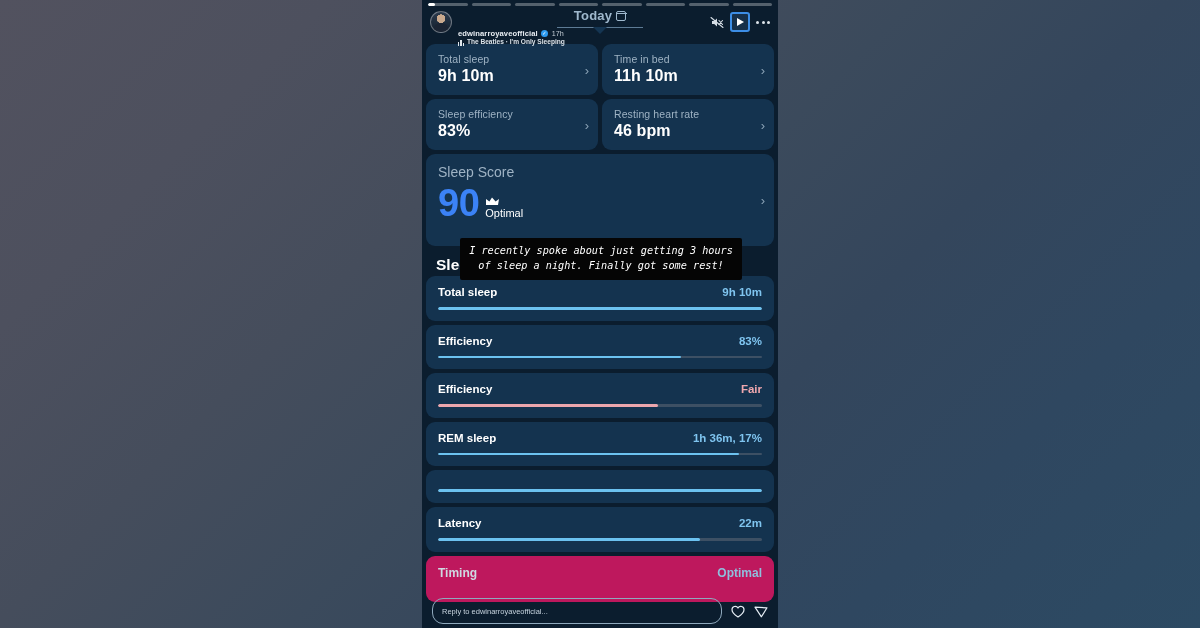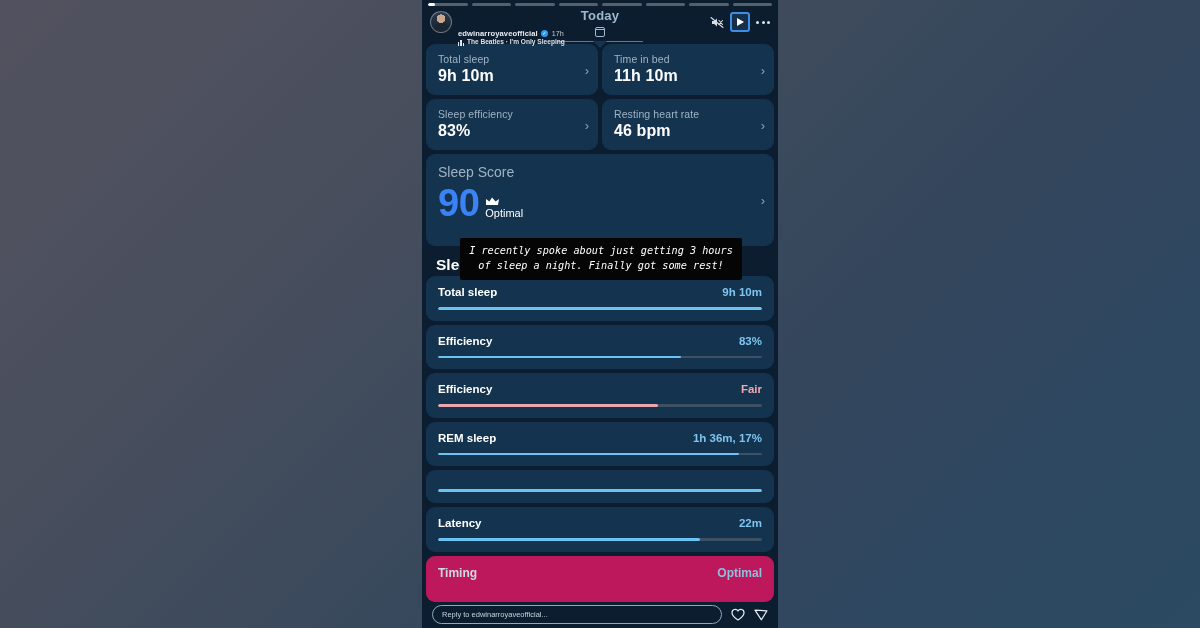--- a/index.html
+++ b/index.html
@@ -68,21 +68,21 @@
   }
   .play-tri { width:0;height:0;border-left:7px solid #ffffff;border-top:4.5px solid transparent;border-bottom:4.5px solid transparent;margin-left:1.5px;}
   .dots { display:flex; gap:2.5px; }
   .dots i { width:3px;height:3px;border-radius:50%;background:#dde4ea;display:block; }
 
   
   .today-wrap {
     position:absolute; top:8px; left:0; right:0; z-index:35;
     display:flex; flex-direction:column; align-items:center; pointer-events:none;
   }
-  .today-row { display:flex; align-items:center; gap:4px;flex-direction:column; }
+  .today-row { display:flex; align-items:center; gap:4px; }
   .today-txt { color:#9fb8cd; font-size:13px; font-weight:600; letter-spacing:.2px; }
   .cal-ico { width:10px;height:10px;border:1.4px solid #9fb8cd;border-radius:2px;position:relative; }
   .cal-ico::before{content:"";position:absolute;left:-1.4px;right:-1.4px;top:1px;height:1.4px;background:#9fb8cd;}
   .today-underline { width:86px; height:1.3px; background:#5d7b95; margin-top:4px; position:relative; }
   .today-caret {
     position:absolute; left:50%; top:0; transform:translateX(-50%);
     width:0;height:0;border-left:7px solid transparent;border-right:7px solid transparent;border-top:7px solid #143552;
   }
 
   
@@ -143,21 +143,21 @@
     padding:5px 7px 6px 7px;
     font-style:italic;
   }
 
   
   .reply-bar {
     position:absolute; left:0; right:0; bottom:4px; z-index:45;
     display:flex; align-items:center; gap:9px; padding:0 10px;
   }
   .reply-input {
-    flex:1 1 auto; height:19px; border:1px solid #8fa9bd; border-radius:11px;
+    flex:1 1 auto; height:26px; border:1px solid #8fa9bd; border-radius:11px;
     display:flex; align-items:center; padding:0 9px; background:transparent;
   }
   .reply-input span { color:#c6d3de; font-size:7.5px; font-weight:500; }
   .heart, .send { color:#e6eef5; display:flex; align-items:center; }
 
   .chev-sm { font-family:"Liberation Sans", sans-serif; }
 </style>
 </head>
 <body>
 

